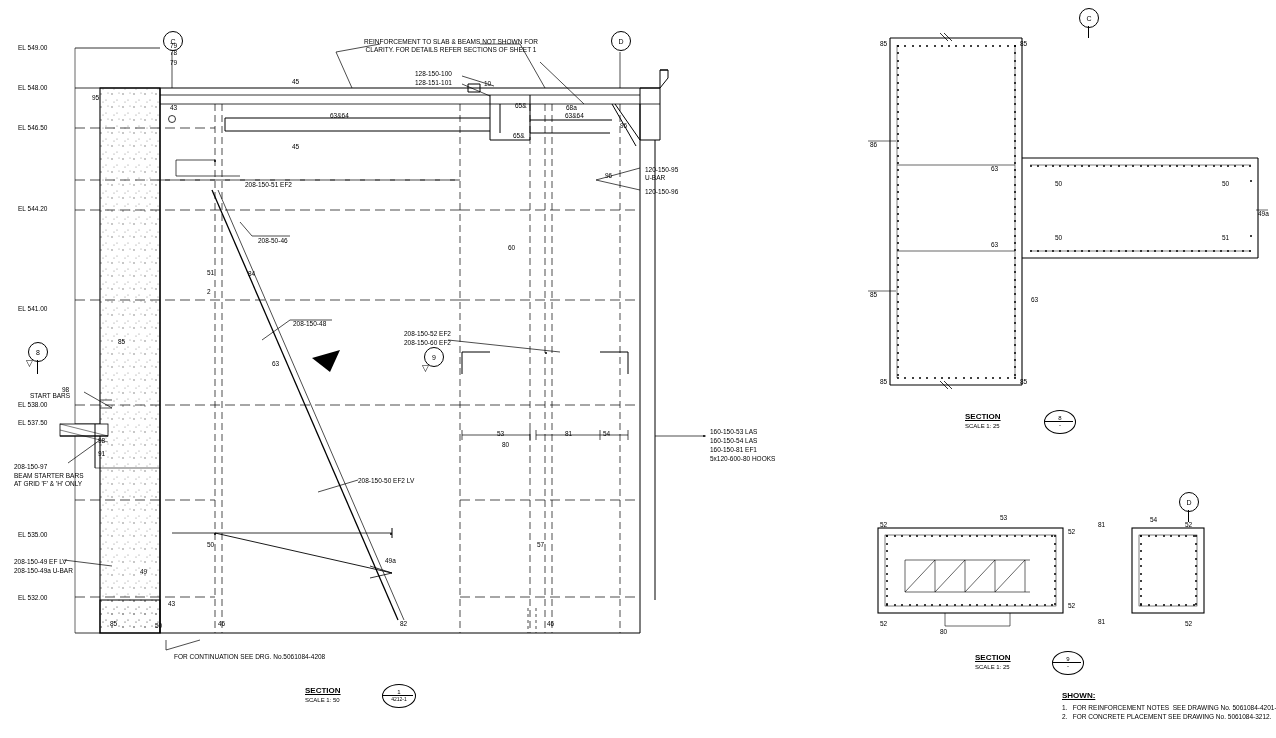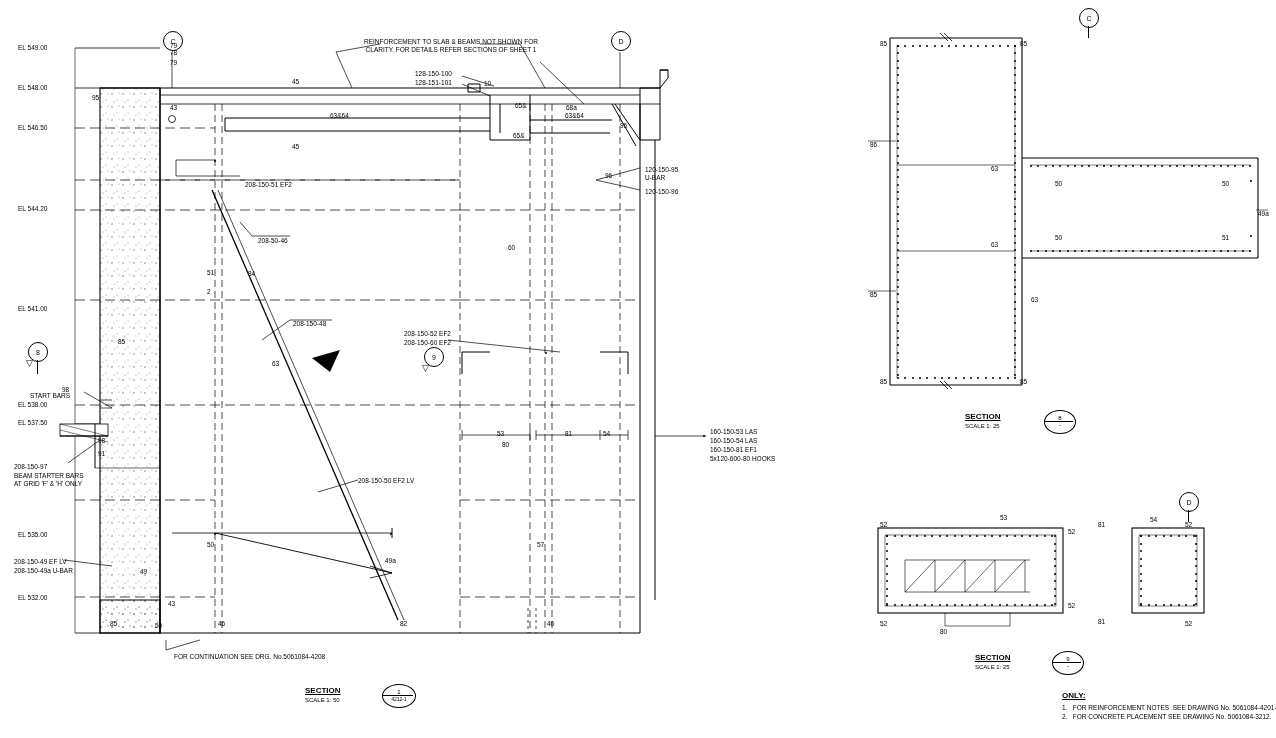--- a/index.html
+++ b/index.html
@@ -557,21 +557,21 @@
 <div class="ln v" style="left:1188px;top:510px;height:12px"></div>
 
 <div class="secttl" style="left:975px;top:653px">SECTION</div>
 <div class="scale" style="left:975px;top:664px">SCALE 1: 25</div>
 <div class="bub2" style="left:1052px;top:651px;width:30px;height:22px">
   <span>9</span>
   <span style="font-size:6px">-</span>
 </div>
 <div class="ln h" style="left:1053px;top:662px;width:28px"></div>
 
-<div class="lbl b u" style="left:1062px;top:692px;font-size:8px">ONLY:</div>
+<div class="lbl b u" style="left:1062px;top:692px;font-size:8px">SHOWN:</div>
 <div class="lbl" style="left:1062px;top:704px">1.   FOR REINFORCEMENT NOTES  SEE DRAWING No. 5061084-4201-1.</div>
 <div class="lbl" style="left:1062px;top:713px">2.   FOR CONCRETE PLACEMENT SEE DRAWING No. 5061084-3212.</div>
 
 <div id="callouts">
       <div class="lbl " style="left: 415px; top: 70px;">128-150-100</div>
       <div class="lbl " style="left: 415px; top: 79px;">128-151-101</div>
       <div class="lbl " style="left: 645px; top: 166px;">120-150-95
 U-BAR</div>
       <div class="lbl " style="left: 645px; top: 188px;">120-150-96</div>
       <div class="lbl " style="left: 245px; top: 181px;">208-150-51 EF2</div>

